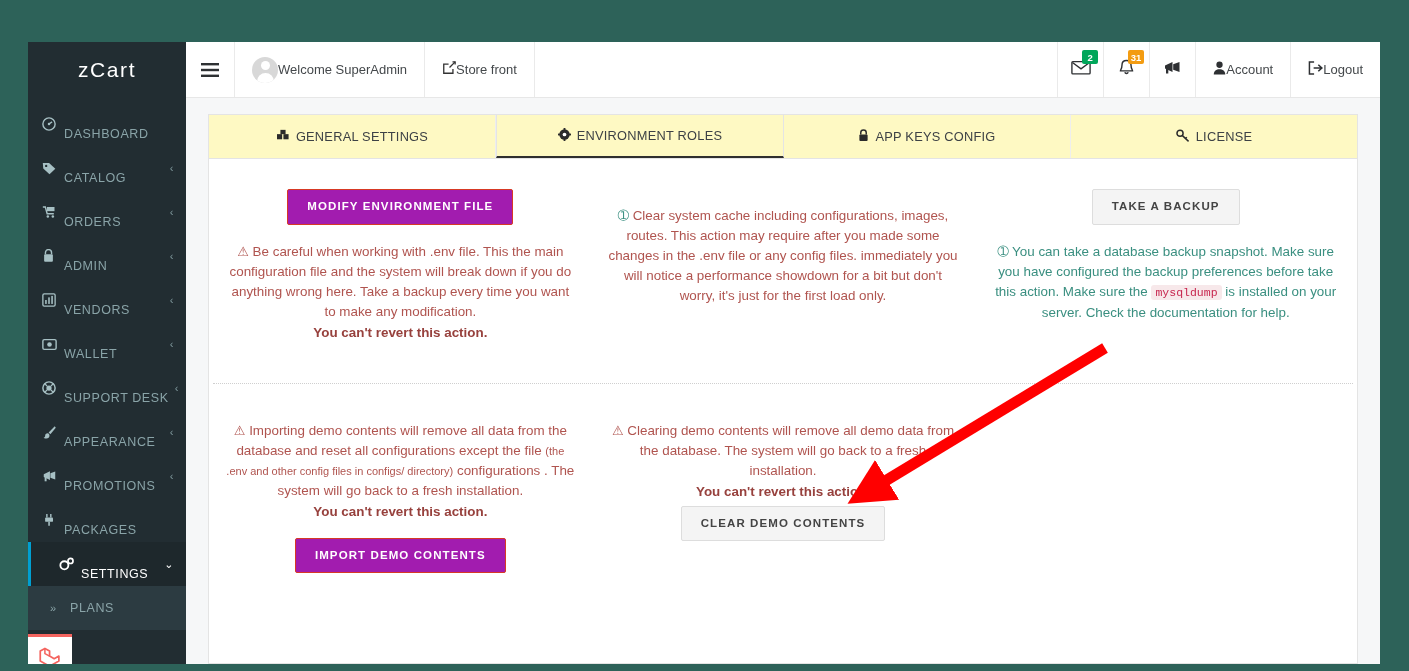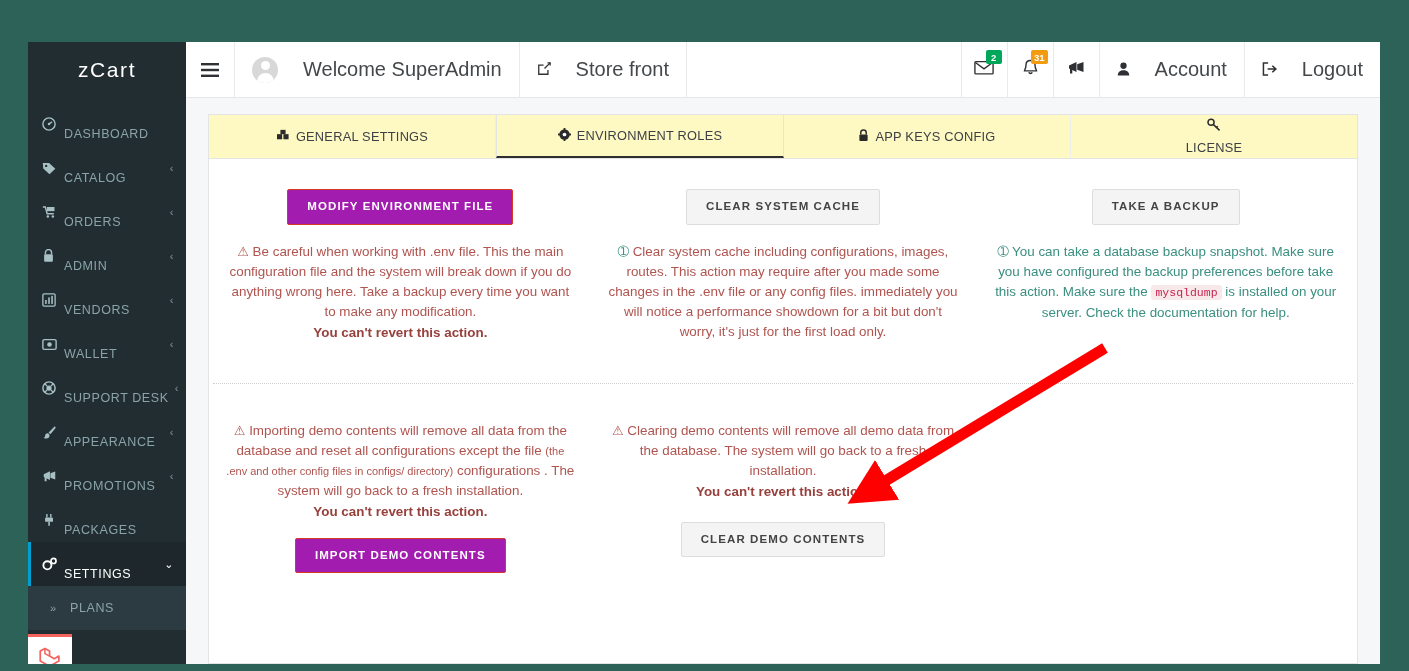--- a/index.html
+++ b/index.html
@@ -50,21 +50,21 @@
     width: 22px; flex: 0 0 22px;
     font-size: 13px; color: #a7c0c4;
     display: flex; align-items: center;
   }
   .nav-item .lbl { flex: 1; white-space: nowrap; margin-top: 20px; }
   .nav-item .car { font-size: 11px; color: #7f989c; margin-left: 6px; }
   .nav-item.active {
     background: #1e282c;
     color: #ffffff;
     border-left: 3px solid #00a0d2;
-    padding-left: 11px;
+    padding-left: 28px;
   }
   .nav-item.active .ic, .nav-item.active .car { color: #ffffff; }
   .subnav { background: #2c3b41; }
   .sub-item {
     display: flex; align-items: center;
     height: 44px;
     padding-left: 22px;
     color: #8aa4a8;
     font-size: 12.5px;
     letter-spacing: .6px;
@@ -91,23 +91,23 @@
   .hamburger {
     width: 48px;
     display: flex; align-items: center; justify-content: center;
     cursor: pointer;
     font-size: 17px; color: #333;
   }
   .tb-cell {
     display: flex; align-items: center;
     padding: 0 17px;
     border-left: 1px solid #eaeaea;
-    color: #44484b; font-size: 20px;
+    color: #44484b; font-size: 13px;
     cursor: pointer; white-space: nowrap;
-    gap: 25px;
+    gap: 0;
   }
   .tb-spacer { flex: 1; border-left: 1px solid #eaeaea; }
   .avatar {
     width: 26px; height: 26px; border-radius: 50%;
     background: #d8d8d8;
     position: relative; overflow: hidden;
     flex: 0 0 26px;
   }
   .avatar::before {
     content: ""; position: absolute;
@@ -155,21 +155,21 @@
     flex: 1;
     height: 43px;
     display: flex; align-items: center; justify-content: center;
     gap: 6px;
     font-size: 12.8px; letter-spacing: .25px;
     color: #3d4145;
     border-right: 1px solid #eeeeee;
     cursor: pointer;
     background: #fef9c3;
   }
-  .tab:last-child { border-right: none; flex-direction: column; }
+  .tab:last-child { border-right: none; }
   .tab.active {
     border-bottom: 2px solid #2f2f2f;
     margin-bottom: -1px;
     border-left: 1px solid #e4e4e4;
     border-right: 1px solid #e4e4e4;
   }
   .tab .tic { font-size: 12px; }
 
   
   .row { display: flex; }
@@ -507,21 +507,20 @@
           <div class="col">
             <span class="btn btn-danger">MODIFY ENVIRONMENT FILE</span>
             <div class="help">
               <span class="wi">⚠</span>
               <span>Be careful when working with .env file. This the main configuration file and the system will break down if you do anything wrong here. Take a backup every time you want to make any modification.</span>
               <span class="em">You can't revert this action.</span>
             </div>
           </div>
 
           <div class="col">
-            <span class="btn btn-default">CLEAR SYSTEM CACHE</span>
             <div class="help">
               <span class="ii">➀</span>
               <span>Clear system cache including configurations, images, routes. This action may require after you made some changes in the .env file or any config files. immediately you will notice a performance showdown for a bit but don't worry, it's just for the first load only.</span>
             </div>
           </div>
 
           <div class="col">
             <span class="btn btn-default">TAKE A BACKUP</span>
             <div class="help teal">
               <span class="ii">➀</span>
@@ -548,21 +547,21 @@
               <span class="btn btn-danger">IMPORT DEMO CONTENTS</span>
             </div>
           </div>
 
           <div class="col">
             <div class="help">
               <span class="wi">⚠</span>
               <span>Clearing demo contents will remove all demo data from the database. The system will go back to a fresh installation.</span>
               <span class="em">You can't revert this action.</span>
             </div>
-            <div style="margin-top:20px;">
+            <div style="margin-top:4px;">
               <span class="btn btn-default">CLEAR DEMO CONTENTS</span>
             </div>
           </div>
 
           <div class="col"></div>
         </div>
 
       </div>
     </div>
   </div>

